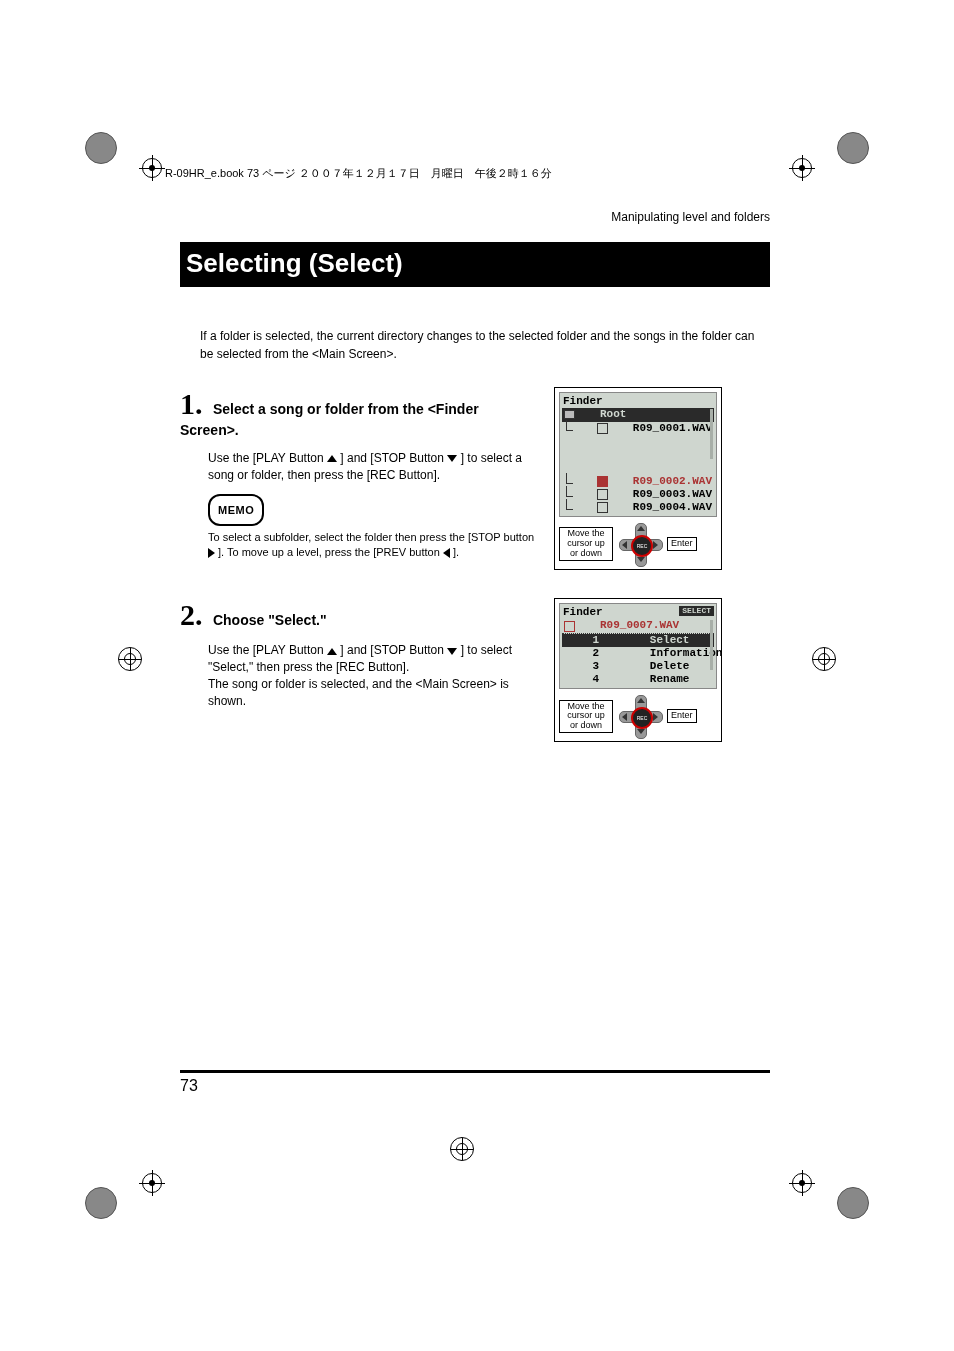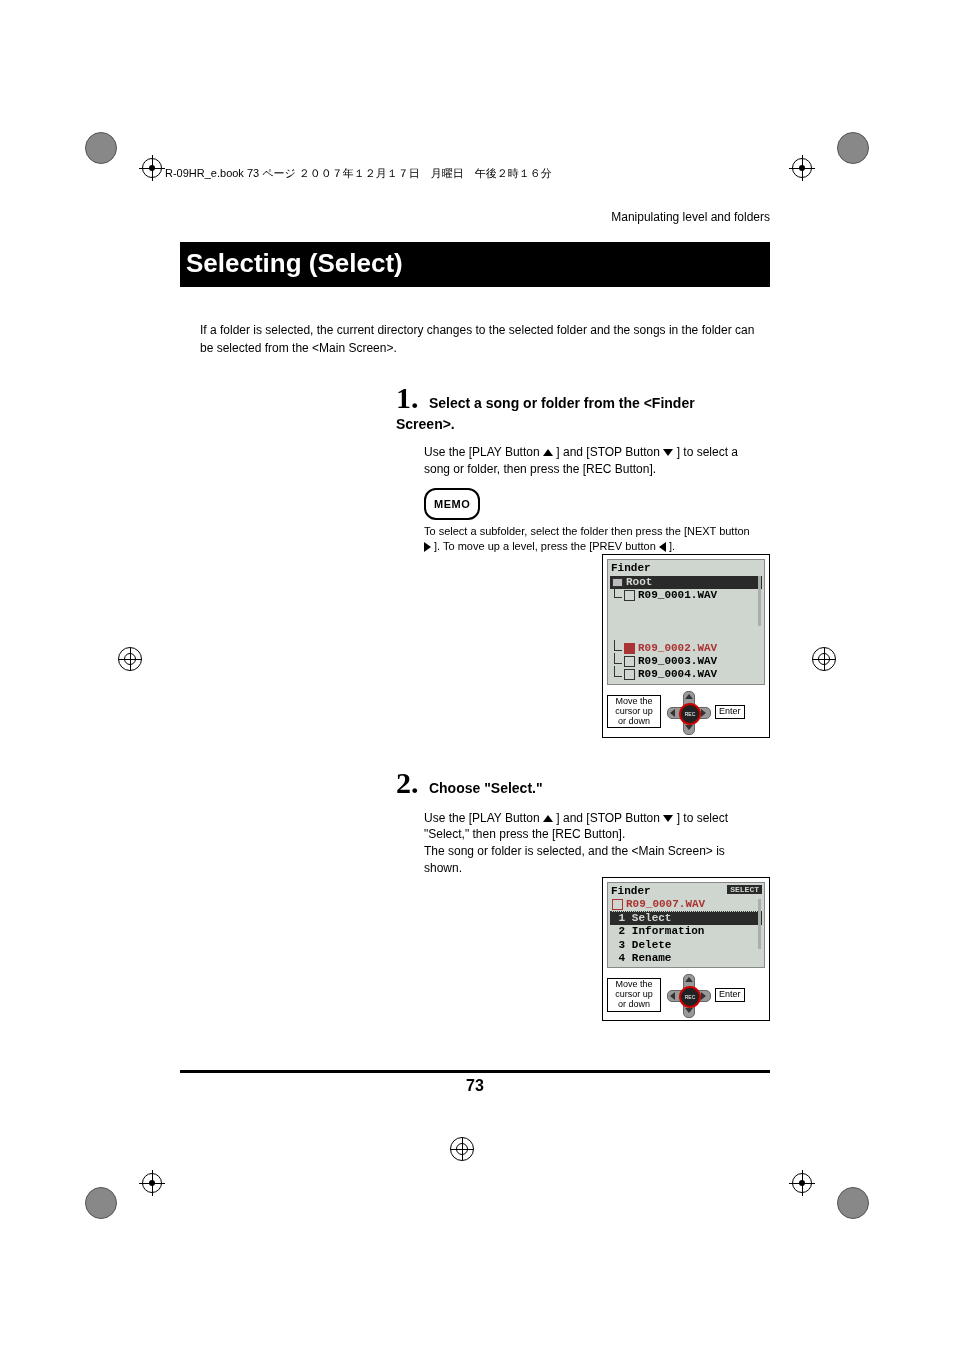--- a/index.html
+++ b/index.html
@@ -59,44 +59,43 @@
   }
   .chapter-label {
     text-align:right;
     font-size:12px;
     margin-bottom:18px;
   }
   .black-bar {
     background:#000;
     color:#fff;
     padding:4px 0 4px 0;
-    margin-bottom:18px;
+    margin-bottom:24px;
     display:flex;
     align-items:center;
   }
   .black-bar-title {
     background:#000;
     color:#fff;
     font-size:26px;
     font-weight:bold;
     padding:2px 10px 4px 6px;
     display:inline-block;
   }
   .intro {
     font-size:12px;
     line-height:1.45;
     margin-left:20px;
     margin-bottom:24px;
   }
 
   .step-row {
     display:flex;
-    align-items:flex-end;
+    align-items:flex-start;
     margin-bottom:28px;
-    flex-direction:column;
   }
   .step-left {
     width:360px;
     padding-right:14px;
   }
   .step-num {
     font-family: Georgia, 'Times New Roman', serif;
     font-size:30px;
     font-weight:bold;
     margin-right:6px;
@@ -147,20 +146,21 @@
     line-height:1.2;
   }
   .lcd-title {
     font-weight:bold;
     padding-left:1px;
   }
   .lcd-row {
     display:flex;
     align-items:center;
     padding:0 2px;
+    gap:22px;
   }
   .lcd-row.sel {
     background:#2a2a2a;
     color:#d0d7d0;
   }
   .lcd-icon {
     width:9px; height:9px; border:1px solid #333; margin-right:3px;
     display:inline-block;
   }
   .lcd-link {
@@ -221,25 +221,25 @@
   }
   .dpad .tri.up { top:3px;left:18px; border-left:4px solid transparent;border-right:4px solid transparent;border-bottom:5px solid #333;}
   .dpad .tri.down { bottom:3px;left:18px; border-left:4px solid transparent;border-right:4px solid transparent;border-top:5px solid #333;}
   .dpad .tri.left { left:3px;top:18px; border-top:4px solid transparent;border-bottom:4px solid transparent;border-right:5px solid #333;}
   .dpad .tri.right { right:3px;top:18px; border-top:4px solid transparent;border-bottom:4px solid transparent;border-left:5px solid #333;}
 
   .page-number {
     position:absolute;
     right:0;
     font-size:16px;
-    font-weight:bold;
+    font-weight:normal;
     border-top:2px solid #000;
     padding-top:4px;
     width:590px;
-    text-align:center;
+    text-align:left;
   }
 
   .tri-up-inline, .tri-down-inline, .tri-right-inline, .tri-left-inline {
     display:inline-block; width:0;height:0; vertical-align:middle;
   }
   .tri-up-inline { border-left:5px solid transparent;border-right:5px solid transparent;border-bottom:7px solid #000;}
   .tri-down-inline { border-left:5px solid transparent;border-right:5px solid transparent;border-top:7px solid #000;}
   .tri-right-inline { border-top:5px solid transparent;border-bottom:5px solid transparent;border-left:7px solid #000;}
   .tri-left-inline { border-top:5px solid transparent;border-bottom:5px solid transparent;border-right:7px solid #000;}
 
@@ -307,21 +307,21 @@
       </div>
       <div class="step-body">
         <span>Use the [PLAY Button </span>
         <span class="tri-up-inline"></span>
         <span> ] and [STOP Button </span>
         <span class="tri-down-inline"></span>
         <span> ] to select a song or folder, then press the [REC Button].</span>
       </div>
       <div class="memo-badge">MEMO</div>
       <div class="memo-text">
-        <span>To select a subfolder, select the folder then press the [NEXT button </span>
+        <span>To select a subfolder, select the folder then press the [STOP button </span>
         <span class="tri-right-inline"></span>
         <span> ]. To move up a level, press the [PREV button </span>
         <span class="tri-left-inline"></span>
         <span> ].</span>
       </div>
     </div>
 
     <div class="lcd-container">
       <div class="lcd-outer">
         <div class="lcd-screen" style="position:relative;">

